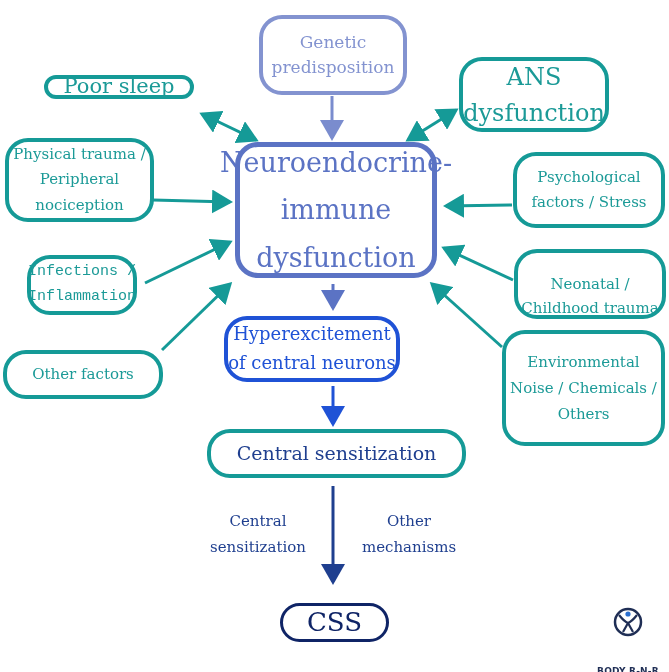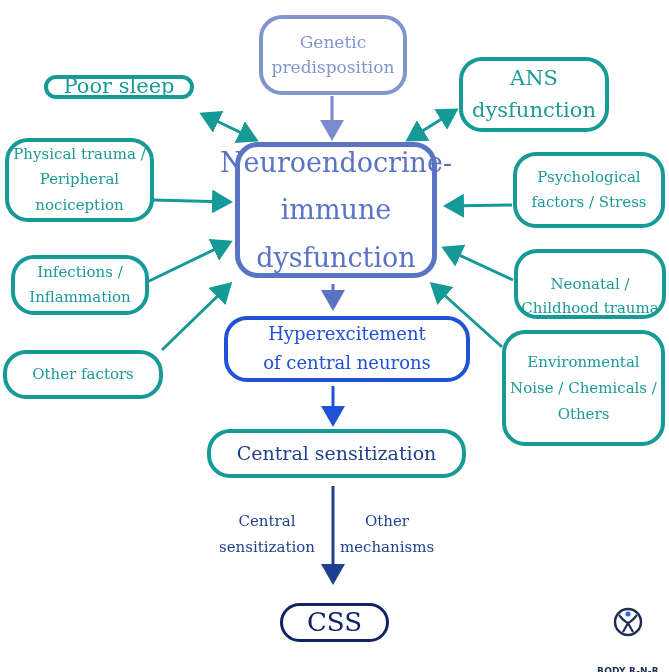--- a/index.html
+++ b/index.html
@@ -55,21 +55,21 @@
 
 <div class="box lav" style="left:259px;top:15px;width:148px;height:80px;font-size:17px;">
   <span class="txt">Genetic
 predisposition</span>
 </div>
 
 <div class="box teal" style="left:44px;top:75px;width:150px;height:24px;font-size:21px;">
   <span class="txt">Poor sleep</span>
 </div>
 
-<div class="box teal" style="left:459px;top:57px;width:150px;height:75px;font-size:21px;">
+<div class="box teal" style="left:459px;top:57px;width:150px;height:75px;font-size:24px;">
   <span class="txt">ANS
 dysfunction</span>
 </div>
 
 <div class="box teal" style="left:5px;top:138px;width:149px;height:84px;font-size:15px;">
   <span class="txt" style="line-height:1.7;">Physical trauma /
 Peripheral
 nociception</span>
 </div>
 
@@ -77,52 +77,52 @@
   <span class="txt" style="line-height:1.7;">Psychological
 factors / Stress</span>
 </div>
 
 <div class="box mid" style="left:235px;top:142px;width:202px;height:136px;font-size:27px;">
   <span class="txt" style="line-height:1.75;">Neuroendocrine-
 immune
 dysfunction</span>
 </div>
 
-<div class="box teal" style="left:11px;top:255px;width:138px;height:60px;font-size:15px;">
+<div class="box teal" style="left:27px;top:255px;width:110px;height:60px;font-size:15px;font-family:Liberation Mono, monospace;">
   <span class="txt" style="line-height:1.65;">Infections /
 Inflammation</span>
 </div>
 
 <div class="box teal" style="left:514px;top:249px;width:152px;height:70px;font-size:15px;">
   <span class="txt" style="line-height:1.6;white-space:pre;margin-top:24px;">Neonatal /
 Childhood trauma</span>
 </div>
 
 <div class="box teal" style="left:3px;top:350px;width:160px;height:49px;font-size:15px;">
   <span class="txt">Other factors</span>
 </div>
 
 <div class="box teal" style="left:502px;top:330px;width:163px;height:116px;font-size:15px;">
   <span class="txt" style="line-height:1.75;white-space:pre;">Environmental
 Noise / Chemicals /
 Others</span>
 </div>
 
-<div class="box blue" style="left:224px;top:316px;width:246px;height:66px;font-size:18px;">
+<div class="box blue" style="left:224px;top:316px;width:176px;height:66px;font-size:18px;">
   <span class="txt" style="line-height:1.6;">Hyperexcitement
 of central neurons</span>
 </div>
 
 <div class="box teal" style="left:207px;top:429px;width:259px;height:49px;font-size:19px;color:#1f3f8f;">
   <span class="txt">Central sensitization</span>
 </div>
 
-<div class="label" style="left:207px;top:508px;width:120px;">Central
+<div class="label" style="left:198px;top:508px;width:120px;">Central
 sensitization</div>
-<div class="label" style="left:327px;top:508px;width:120px;">Other
+<div class="label" style="left:349px;top:508px;width:120px;">Other
 mechanisms</div>
 
 <div class="box navy" style="left:280px;top:603px;width:109px;height:39px;font-size:26px;">
   <span class="txt">CSS</span>
 </div>
 
 <div class="logo">
   <svg width="40" height="32" viewBox="0 0 40 32">
     <circle cx="20" cy="16" r="13" fill="none" stroke="#1f2e55" stroke-width="2.5"></circle>
     <circle cx="20" cy="8" r="2.6" fill="#2a6fd0"></circle>

